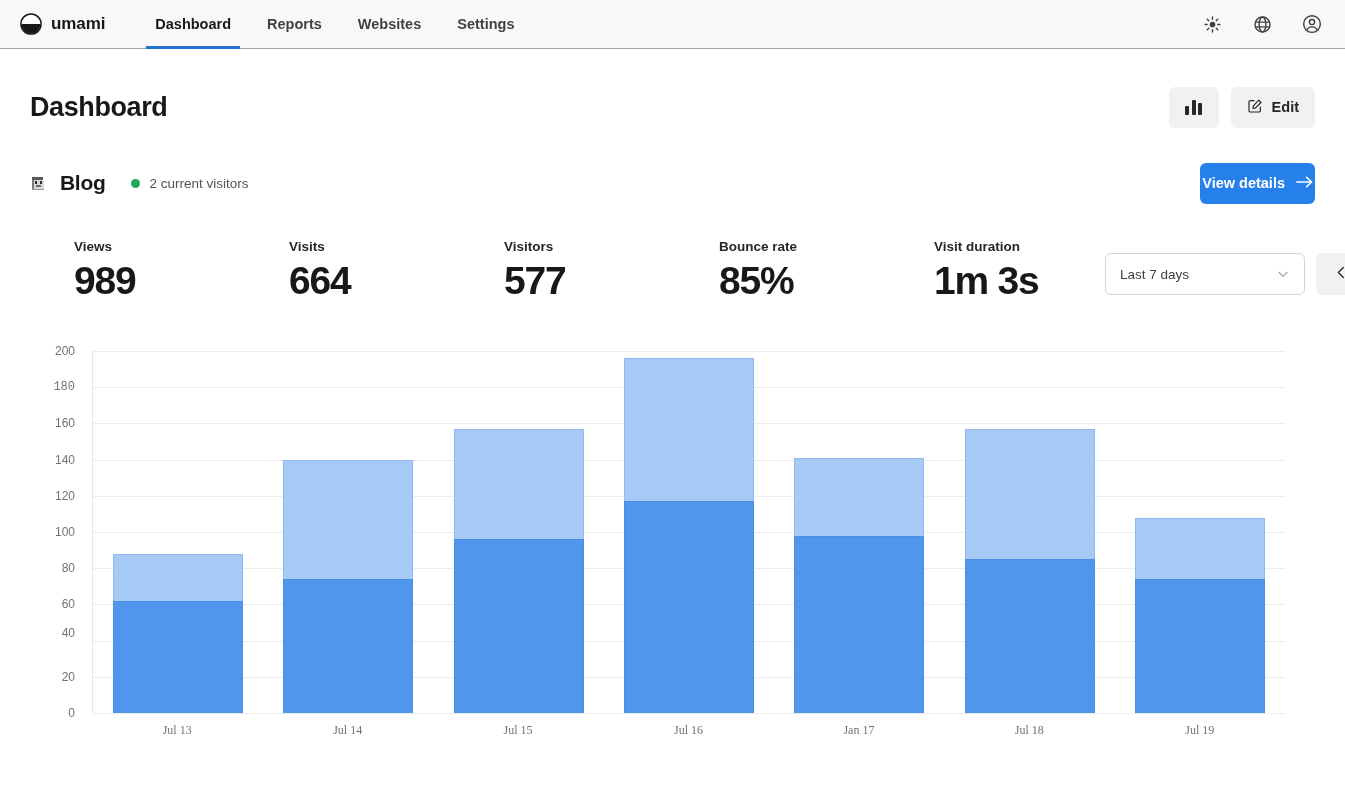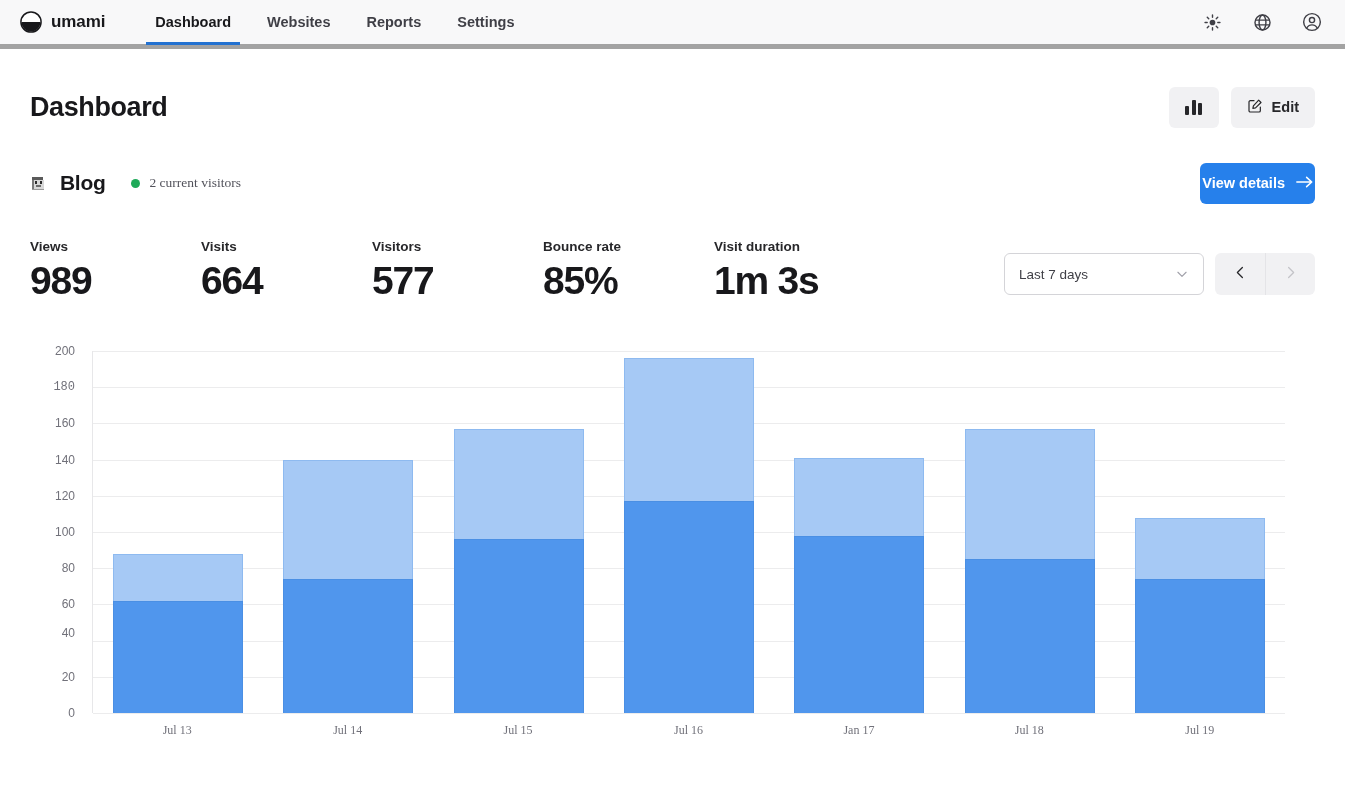--- a/index.html
+++ b/index.html
@@ -10,21 +10,21 @@
     background: #ffffff;
     font-family: "Liberation Sans", sans-serif;
     color: #1a1a1a;
     -webkit-font-smoothing: antialiased;
   }
 
   
   .navbar {
     height: 49px;
     background: #f8f8f9;
-    border-bottom: 5px solid #a3a3a3;
+    border-bottom: 1px solid #a3a3a3;
     display: flex;
     align-items: stretch;
     padding: 0 22px 0 12px;
     position: relative;
   }
   .brand {
     display: flex;
     align-items: center;
     gap: 9px;
     padding: 0 10px 0 8px;
@@ -139,21 +139,21 @@
     align-items: center;
     gap: 9px;
     margin-left: 13px;
   }
   .dot-green {
     width: 9px; height: 9px;
     border-radius: 50%;
     background: #1faa59;
     flex: none;
   }
-  .visitors-text { font-size: 13.5px; color: #52525b; font-family: Liberation Serif, serif; }
+  .visitors-text { font-size: 13.5px; color: #52525b; }
   .btn-primary {
     margin-left: auto;
     background: #2680eb;
     color: #ffffff;
     border: none;
     border-radius: 6px;
     height: 41px;
     padding: 0 2px;
     display: flex;
     align-items: center;
@@ -164,21 +164,21 @@
     cursor: pointer;
   }
 
   
   .metrics-row {
     display: flex;
     align-items: flex-start;
     margin-top: 24px;
     height: 86px;
   }
-  .metric { width: 171px; flex: none; }
+  .metric { width: 171px; flex: none; margin-left: 44px; }
   .metric-label {
     font-size: 13.5px;
     font-weight: bold;
     color: #27272a;
     margin-bottom: 5px;
   }
   .metric-value {
     font-size: 39px;
     font-weight: bold;
     letter-spacing: -1.2px;
@@ -300,24 +300,24 @@
       </svg>
     </span>
     <span class="brand-name">umami</span>
   </div>
 
   <div class="nav-links">
     <div class="nav-link active">
       <span>Dashboard</span>
     </div>
     <div class="nav-link">
+      <span>Reports</span>
+    </div>
+    <div class="nav-link">
       <span>Websites</span>
-    </div>
-    <div class="nav-link">
-      <span>Reports</span>
     </div>
     <div class="nav-link">
       <span>Settings</span>
     </div>
   </div>
 
   <div class="nav-right">
     <span class="nav-icon">
       <svg width="17" height="17" viewBox="0 0 24 24" fill="none" stroke="currentColor" stroke-width="2" stroke-linecap="round">
         <circle cx="12" cy="12" r="4" fill="currentColor" stroke="none"></circle>

